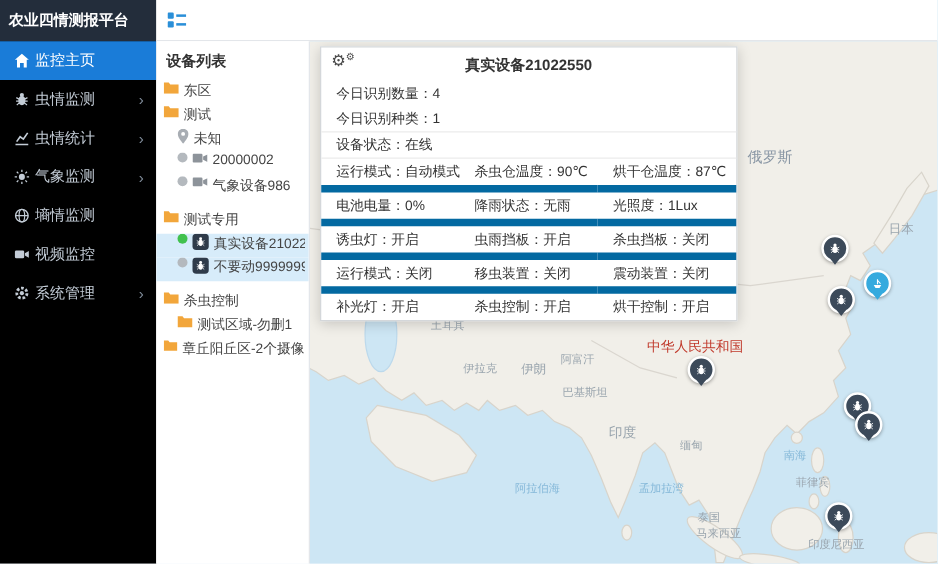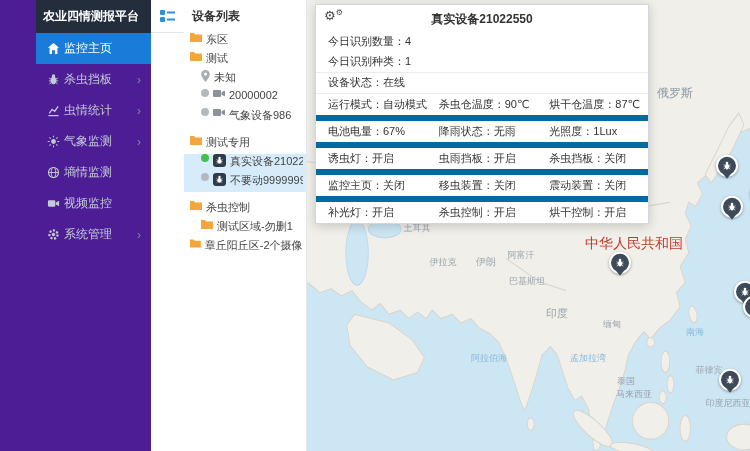--- a/index.html
+++ b/index.html
@@ -1,30 +1,30 @@
 <!DOCTYPE html>
 <html><head>
 <meta charset="utf-8">
 <style>
   html,body{margin:0;padding:0;}
   body{width:750px;height:451px;overflow:hidden;font-family:"Liberation Sans","DejaVu Sans",sans-serif;background:#fff;}
   .app{display:flex;width:750px;height:451px;}
 
   
-  .sidebar{width:115px;flex-shrink:0;background:#4c1d95;display:flex;flex-direction:column;padding-left:36px;}
+  .sidebar{width:125px;flex-shrink:0;background:#000000;display:flex;flex-direction:column;}
   .brand{height:33px;background:#232d3b;color:#fff;font-size:12px;font-weight:bold;display:flex;align-items:center;padding:0 7px;white-space:nowrap;}
   .menu{display:flex;flex-direction:column;}
   .menu-item{height:31px;display:flex;align-items:center;gap:4px;padding:0 10px;font-size:12px;color:#c3ccd6;cursor:pointer;}
   .menu-item.active{background:#1a7cd8;color:#fff;}
   .menu-item .mi{width:14px;height:14px;flex-shrink:0;display:flex;align-items:center;justify-content:center;}
   .menu-item svg{display:block;}
   .chev{margin-left:auto;font-size:12px;color:#7f8b99;line-height:1;}
 
   
-  .main{flex:1;display:flex;flex-direction:row;min-width:0;}
+  .main{flex:1;display:flex;flex-direction:column;min-width:0;}
   .topbar{height:32px;background:#fff;border-bottom:1px solid #e3e6ea;display:flex;align-items:center;padding:0 9px;flex-shrink:0;}
   .content{flex:1;display:flex;min-height:0;}
 
   
   .device-panel{width:122px;flex-shrink:0;background:#fff;border-right:1px solid #e3e6ea;font-size:11px;color:#444;overflow:hidden;}
   .panel-title{font-size:12px;font-weight:bold;color:#333;padding:8px 8px 7px;}
   .tree-row{display:flex;gap:4px;height:19px;padding:0 3px 0 6px;white-space:nowrap;overflow:hidden;cursor:pointer;}
   .tree-row.lvl1{padding-left:17px;}
   .tree-row.selected{background:#d7ecfa;}
   .tree-label{overflow:hidden;text-overflow:clip;}
@@ -72,21 +72,21 @@
       </div>
 
       <div class="menu-item">
         <span class="mi">
           <svg width="13" height="13" viewBox="0 0 14 14">
               <ellipse cx="7" cy="8" rx="3" ry="4" fill="#c3ccd6"></ellipse>
               <circle cx="7" cy="3.2" r="1.8" fill="#c3ccd6"></circle>
               <path d="M2.2 5.5 5 7M2 8.5h2.6M2.6 11.8 5 9.8M11.8 5.5 9 7M12 8.5H9.4M11.4 11.8 9 9.8" stroke="#c3ccd6" stroke-width="1" fill="none"></path>
             </svg>
         </span>
-        <span>杀虫挡板</span>
+        <span>虫情监测</span>
         <span class="chev">›</span>
       </div>
 
       <div class="menu-item">
         <span class="mi">
           <svg width="13" height="13" viewBox="0 0 14 14">
               <path d="M1.5 12.5h11" stroke="#c3ccd6" stroke-width="1.4"></path>
               <path d="M2.5 10 5.5 5.8l2.8 2L12 2.5" stroke="#c3ccd6" stroke-width="1.4" fill="none"></path>
             </svg>
         </span>
@@ -301,48 +301,48 @@
             <span class="gears">⚙<small>⚙</small></span>
             <span>真实设备21022550</span>
           </div>
           <div class="sum-row">今日识别数量：4</div>
           <div class="sum-row b">今日识别种类：1</div>
           <div class="sum-row b">设备状态：在线</div>
           <div class="detail">
             <div class="detail-cell">运行模式：自动模式</div>
             <div class="detail-cell">杀虫仓温度：90℃</div>
             <div class="detail-cell">烘干仓温度：87℃</div>
-            <div class="detail-cell">电池电量：67%</div>
+            <div class="detail-cell">电池电量：0%</div>
             <div class="detail-cell">降雨状态：无雨</div>
             <div class="detail-cell">光照度：1Lux</div>
             <div class="detail-cell">诱虫灯：开启</div>
             <div class="detail-cell">虫雨挡板：开启</div>
             <div class="detail-cell">杀虫挡板：关闭</div>
-            <div class="detail-cell">监控主页：关闭</div>
+            <div class="detail-cell">运行模式：关闭</div>
             <div class="detail-cell">移虫装置：关闭</div>
             <div class="detail-cell">震动装置：关闭</div>
             <div class="detail-cell">补光灯：开启</div>
             <div class="detail-cell">杀虫控制：开启</div>
             <div class="detail-cell">烘干控制：开启</div>
           </div>
         </div>
 
       <span class="map-label" style="left: 368px; top: 93px; font-size: 12px; color: rgb(138, 151, 165);">俄罗斯</span>
           <span class="map-label" style="left: 72px; top: 196px; font-size: 10px; color: rgb(154, 165, 174);">哈萨克斯坦</span>
           <span class="map-label" style="left: 330px; top: 206px; font-size: 10px; color: rgb(154, 165, 174);">蒙古</span>
-          <span class="map-label" style="left: 327px; top: 244px; font-size: 14px; color: rgb(192, 57, 43);">中华人民共和国</span>
+          <span class="map-label" style="left: 308px; top: 244px; font-size: 11px; color: rgb(192, 57, 43);">中华人民共和国</span>
           <span class="map-label" style="left: 110px; top: 228px; font-size: 9px; color: rgb(154, 165, 174);">土耳其</span>
           <span class="map-label" style="left: 136px; top: 262px; font-size: 9px; color: rgb(154, 165, 174);">伊拉克</span>
           <span class="map-label" style="left: 179px; top: 262px; font-size: 10px; color: rgb(154, 165, 174);">伊朗</span>
           <span class="map-label" style="left: 214px; top: 255px; font-size: 9px; color: rgb(154, 165, 174);">阿富汗</span>
           <span class="map-label" style="left: 220px; top: 281px; font-size: 9px; color: rgb(154, 165, 174);">巴基斯坦</span>
           <span class="map-label" style="left: 250px; top: 313px; font-size: 11px; color: rgb(154, 165, 174);">印度</span>
           <span class="map-label" style="left: 305px; top: 324px; font-size: 9px; color: rgb(154, 165, 174);">缅甸</span>
           <span class="map-label" style="left: 319px; top: 353px; font-size: 9px; color: rgb(154, 165, 174); margin-top: 28px;">泰国</span>
-          <span class="map-label" style="left: 402px; top: 370px; font-size: 9px; color: rgb(154, 165, 174);">菲律宾</span>
+          <span class="map-label" style="left: 402px; top: 353px; font-size: 9px; color: rgb(154, 165, 174);">菲律宾</span>
           <span class="map-label" style="left: 327px; top: 394px; font-size: 9px; color: rgb(154, 165, 174);">马来西亚</span>
           <span class="map-label" style="left: 392px; top: 403px; font-size: 9px; color: rgb(154, 165, 174); margin-left: 29px;">印度尼西亚</span>
           <span class="map-label" style="left: 473px; top: 150px; font-size: 10px; color: rgb(154, 165, 174);">日本</span>
           <span class="map-label" style="left: 182px; top: 358px; font-size: 9px; color: rgb(134, 185, 217);">阿拉伯海</span>
           <span class="map-label" style="left: 281px; top: 358px; font-size: 9px; color: rgb(134, 185, 217);">孟加拉湾</span>
           <span class="map-label" style="left: 388px; top: 332px; font-size: 9px; color: rgb(134, 185, 217);">南海</span>
           <div class="marker" style="left: 420px; top: 168px;">
             <svg width="10" height="10" viewBox="0 0 10 10">
               <ellipse cx="5" cy="5.8" rx="2" ry="2.8" fill="#fff"></ellipse>
               <circle cx="5" cy="2.2" r="1.3" fill="#fff"></circle>

